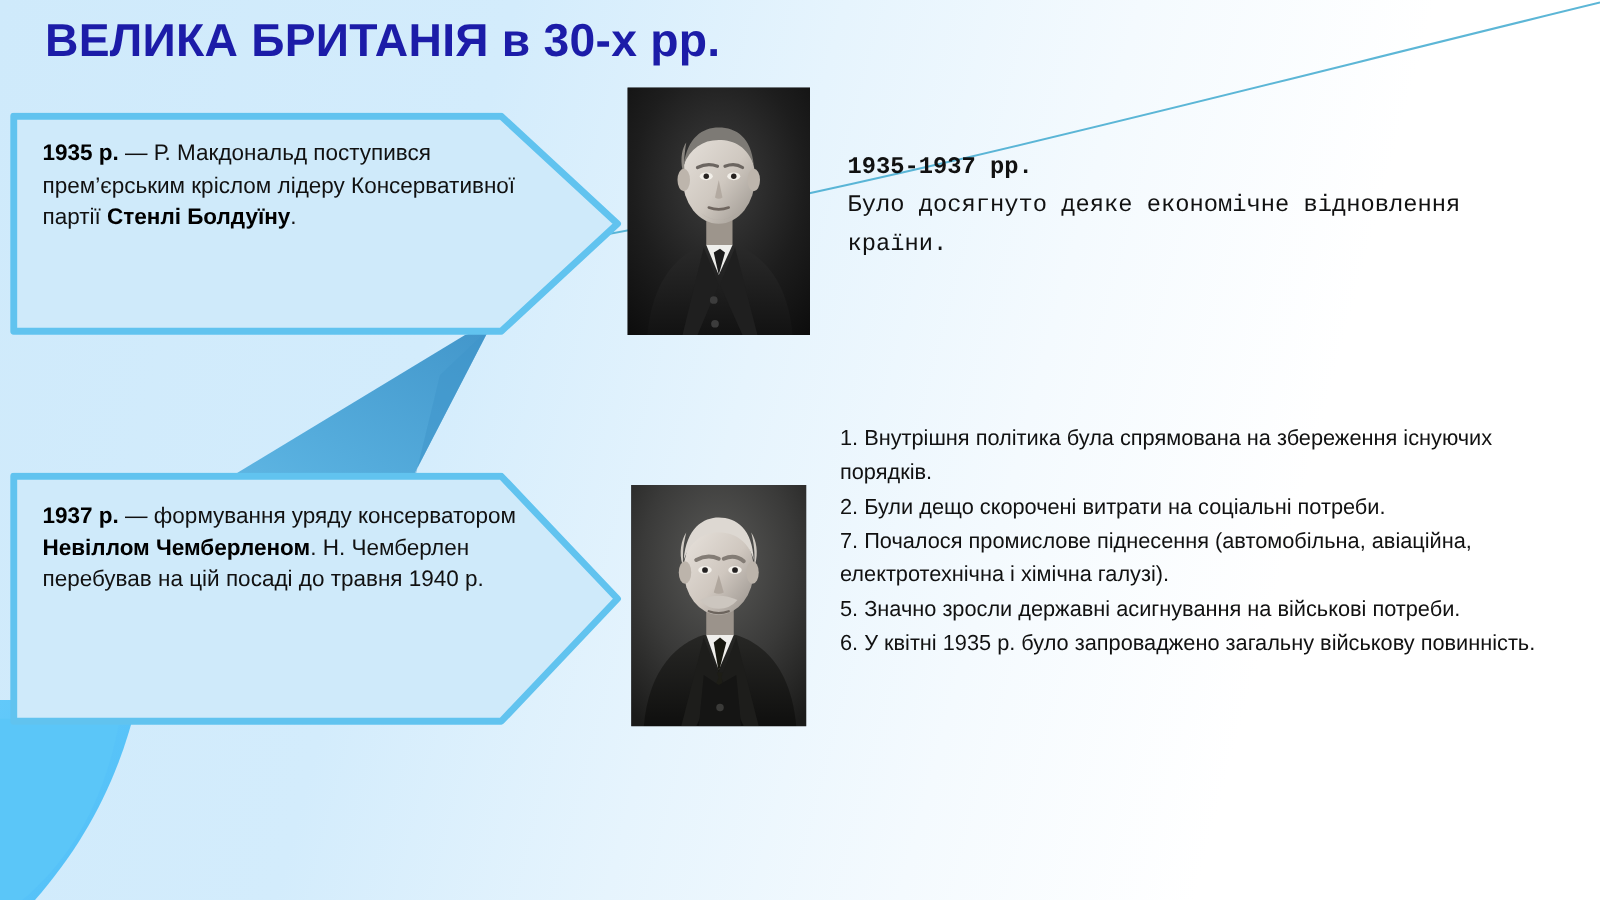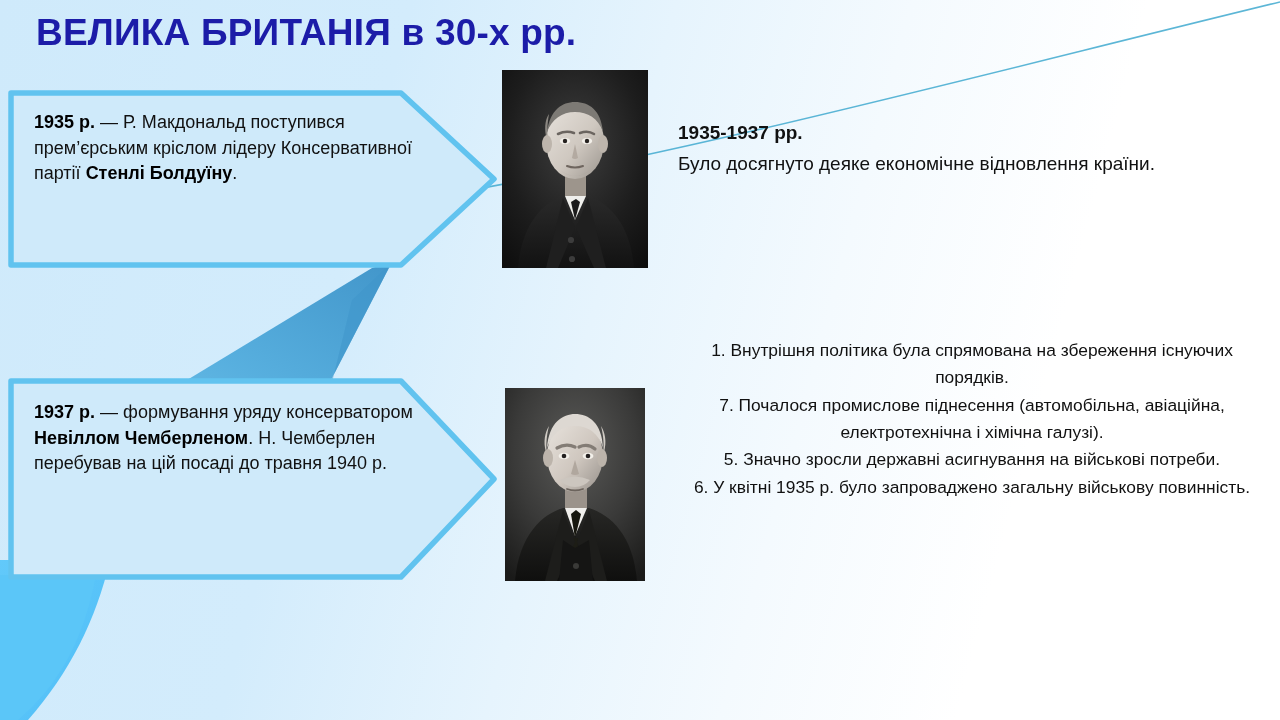--- a/index.html
+++ b/index.html
@@ -40,30 +40,30 @@
 
   
   .portrait{position:absolute;overflow:hidden;background:#171717;}
   .portrait svg{display:block;}
   #portrait1{left:502px;top:70px;width:146px;height:198px;}
   #portrait2{left:505px;top:388px;width:140px;height:193px;}
 
   
   #right-head{
     position:absolute;left:678px;top:118px;width:580px;
-    font-size:19px;line-height:1.62;color:#111;
+    font-size:19px;line-height:1.62;color:#111;font-family:Liberation Mono, monospace;
   }
   #right-head .hd{font-weight:bold;}
   #right-head .bd{display:block;}
 
   #right-list{
     position:absolute;left:672px;top:337px;width:600px;
     font-size:17.4px;line-height:1.57;color:#111;
   }
-  #right-list .li{display:block;text-align:center;}
+  #right-list .li{display:block;}
 </style>
 </head>
 <body>
 
 <div id="slide">
 
   <svg class="bg-svg" viewBox="0 0 1280 720" preserveAspectRatio="none">
     <defs>
       <linearGradient id="wedgeGrad" x1="0" y1="1" x2="1" y2="0">
         <stop offset="0%" stop-color="#6fc3ea"></stop>
@@ -228,18 +228,19 @@
     </svg>
   </div>
 
   <div id="right-head">
     <span class="hd">1935-1937 рр.</span>
     <span class="bd">Було досягнуто деяке економічне відновлення країни.</span>
   </div>
 
   <div id="right-list">
     <span class="li">1. Внутрішня політика була спрямована на збереження існуючих порядків.</span>
+    <span class="li">2. Були дещо скорочені витрати на соціальні потреби.</span>
     <span class="li">7. Почалося промислове піднесення (автомобільна, авіаційна, електротехнічна і хімічна галузі).</span>
     <span class="li">5. Значно зросли державні асигнування на військові потреби.</span>
     <span class="li">6. У квітні 1935 р. було запроваджено загальну військову повинність.</span>
   </div>
 
 </div>
 
 </body></html>

